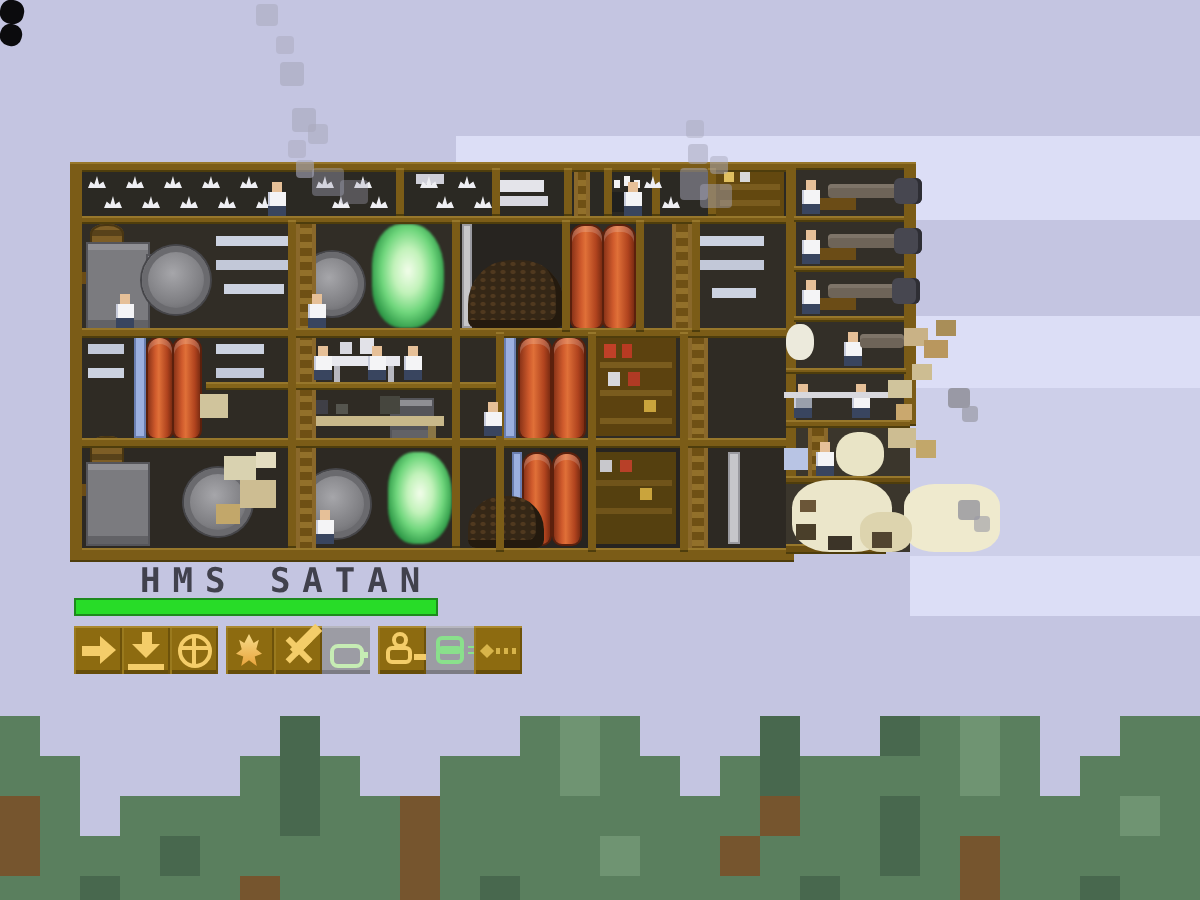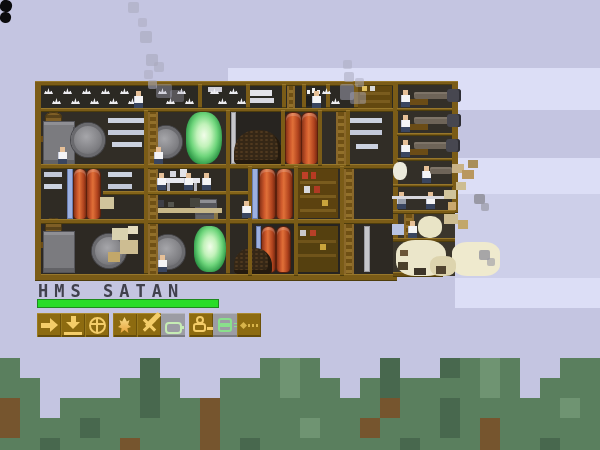--- a/index.html
+++ b/index.html
@@ -27,21 +27,21 @@
   .barrel{background:#6e6458;border-radius:2px;box-shadow:inset 0 2px 0 #7e7468;}
   .muzz{background:#474750;border-radius:3px;box-shadow:inset -2px 0 0 #2e2e34;}
   .smk{background:#a9a9bd;border-radius:2px;}
   .dbr{}
   .prop{background:repeating-linear-gradient(180deg,#7e5e26 0 3px,#58421a 3px 6px);border-radius:45%/10%;box-shadow:inset 0 0 0 1px #493612;}
   .wht{}
   .dot{background:#0b0b0d;border-radius:45%;transform:rotate(12deg);}
   .cloud{position:absolute;}
   .treecell{position:absolute;width:20px;height:21px;}
   
-  #ship-name{position:absolute;font-family:"DejaVu Sans Mono","Liberation Mono",monospace;font-weight:bold;font-size:17px;letter-spacing:6px;color:#41414d;white-space:pre;}
+  #ship-name{position:absolute;font-family:"DejaVu Sans Mono","Liberation Mono",monospace;font-weight:bold;font-size:17px;letter-spacing:6px;color:#41414d;white-space:pre;margin-left:32px;}
   #healthbar{position:absolute;box-sizing:border-box;}
   
   .btn{position:absolute;width:24px;height:24px;border:0;padding:0;margin:0;display:flex;align-items:center;justify-content:center;cursor:pointer;}
   .btn.brown{background:#8d6b10;box-shadow:inset 0 1px 0 #ab892e,inset 1px 0 0 #9a7a1e,inset -1px 0 0 #6d520a,inset 0 -2px 0 #664d09;}
   .btn.gray{background:#9c9ca4;box-shadow:inset 0 1px 0 #b6b6be,inset 0 -2px 0 #7c7c84;}
   .ic{position:relative;width:18px;height:18px;}
   .ic-arrow-right::before{content:"";position:absolute;left:1px;top:6.5px;width:9px;height:5px;background:#f4cd69;}
   .ic-arrow-right::after{content:"";position:absolute;right:0;top:2px;border-left:8px solid #f4cd69;border-top:7px solid transparent;border-bottom:7px solid transparent;}
   .ic-arrow-down{border-bottom:3px solid #f4cd69;height:16px;}
   .ic-arrow-down::before{content:"";position:absolute;top:0;left:6.5px;width:5px;height:7px;background:#f4cd69;}

